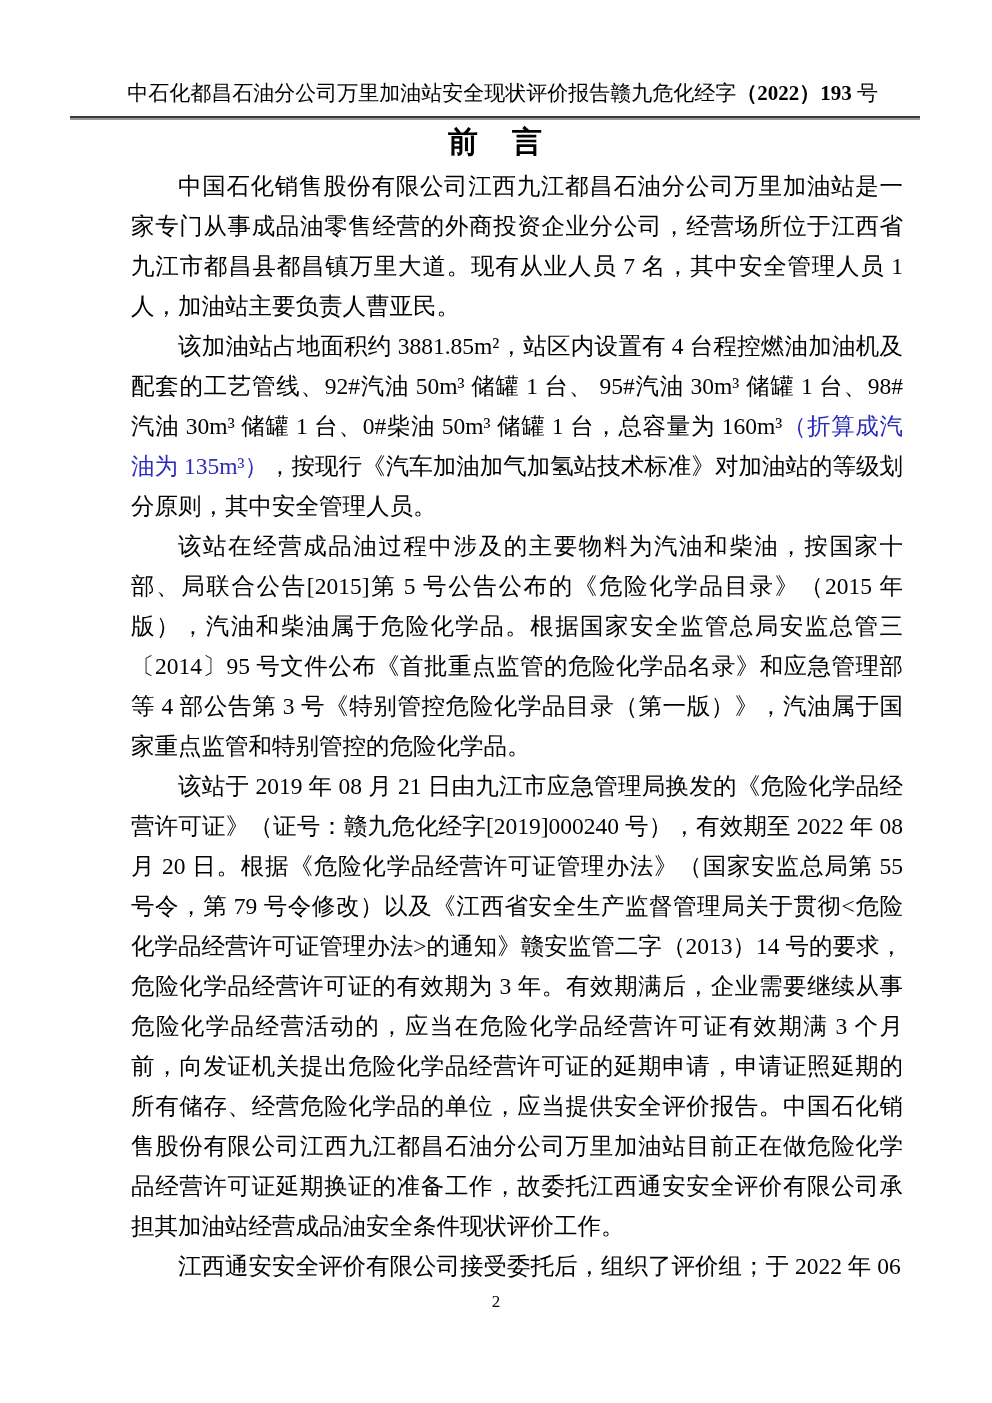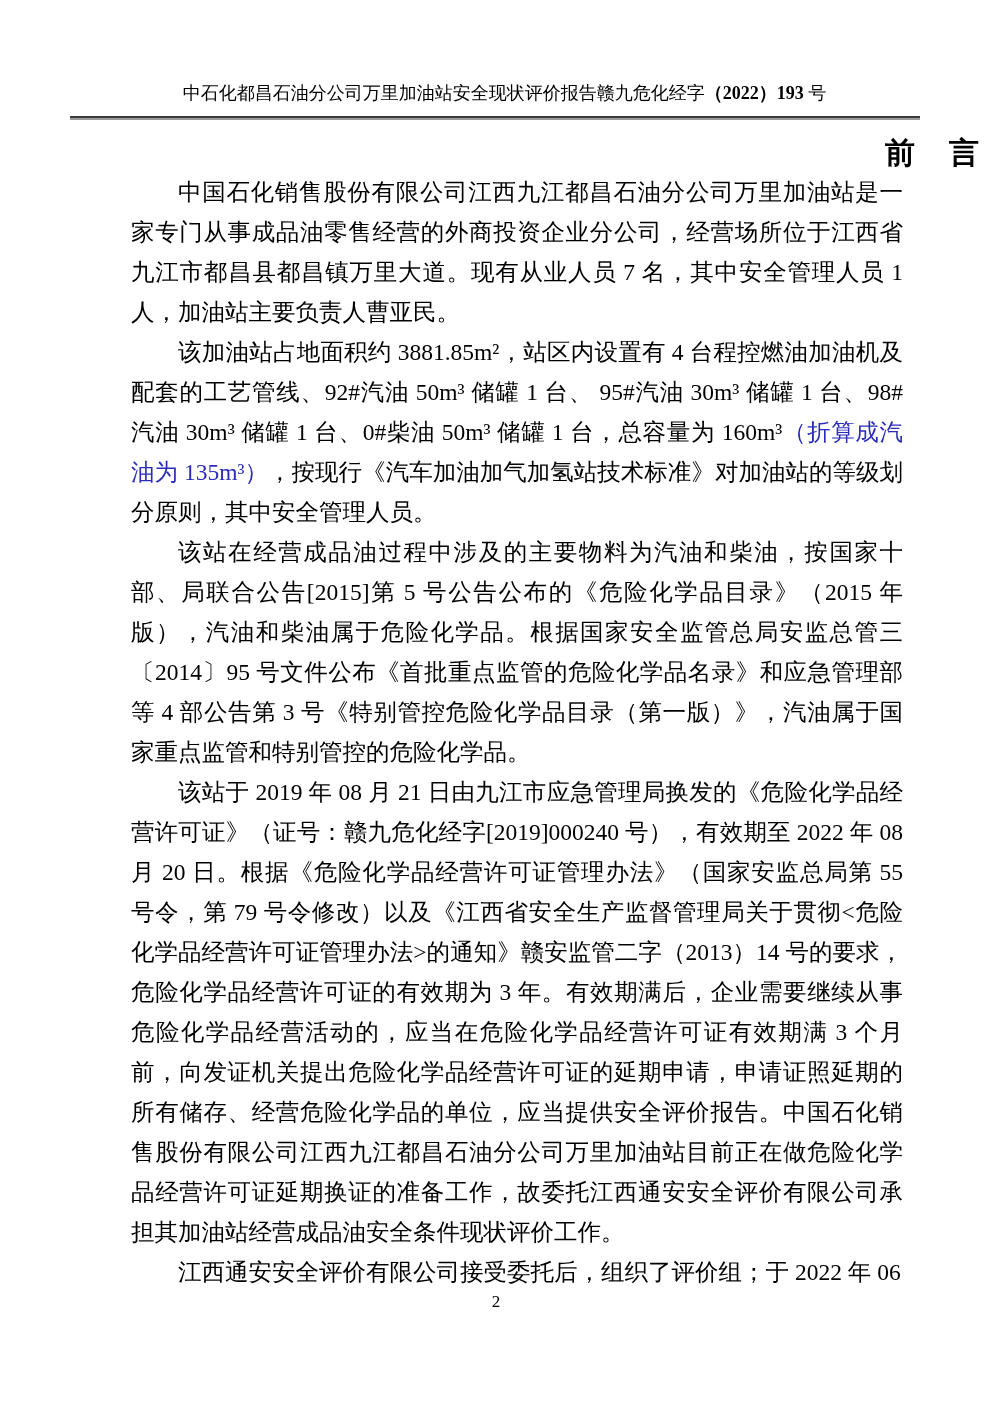--- a/index.html
+++ b/index.html
@@ -11,57 +11,56 @@
     color: #000000;
     font-family: "Liberation Serif", "DejaVu Serif", serif;
     overflow: hidden;
   }
   .header-row {
     position: absolute;
     left: 131px;
     top: 82px;
     width: 772px;
     display: flex;
-    justify-content: center;
+    justify-content: flex-end;
     align-items: baseline;
-    font-size: 18px;
+    font-size: 21px;
     line-height: 22px;
     white-space: nowrap;
   }
   .header-right { margin-right: 25px; }
   .header-right .doc-no { font-weight: bold; }
   .header-rule {
     position: absolute;
     left: 70px;
     top: 116px;
     width: 850px;
     height: 4px;
     background: linear-gradient(to bottom, #3b3b3b 0 55%, #9a9a9a 55% 100%);
   }
   .doc-title {
     position: absolute;
     left: 0;
     right: 0;
     top: 125px;
-    margin: 11px;
-    text-align: right;
+    margin: 0;
+    text-align: center;
     font-size: 30px;
     line-height: 34px;
     font-weight: bold;
     letter-spacing: 2px;
   }
   .body-text {
     position: absolute;
     left: 131px;
     top: 166px;
     width: 772px;
     font-size: 23.5px;
     line-height: 40px;
     text-align: justify;
-    margin-top: 6px;
   }
   .body-text p { margin: 0; text-indent: 2em; }
   .blue { color: #2b2bbc; }
   .page-num {
     position: absolute;
     left: 0;
     right: 0;
     top: 1292px;
     text-align: center;
     font-size: 17px;

